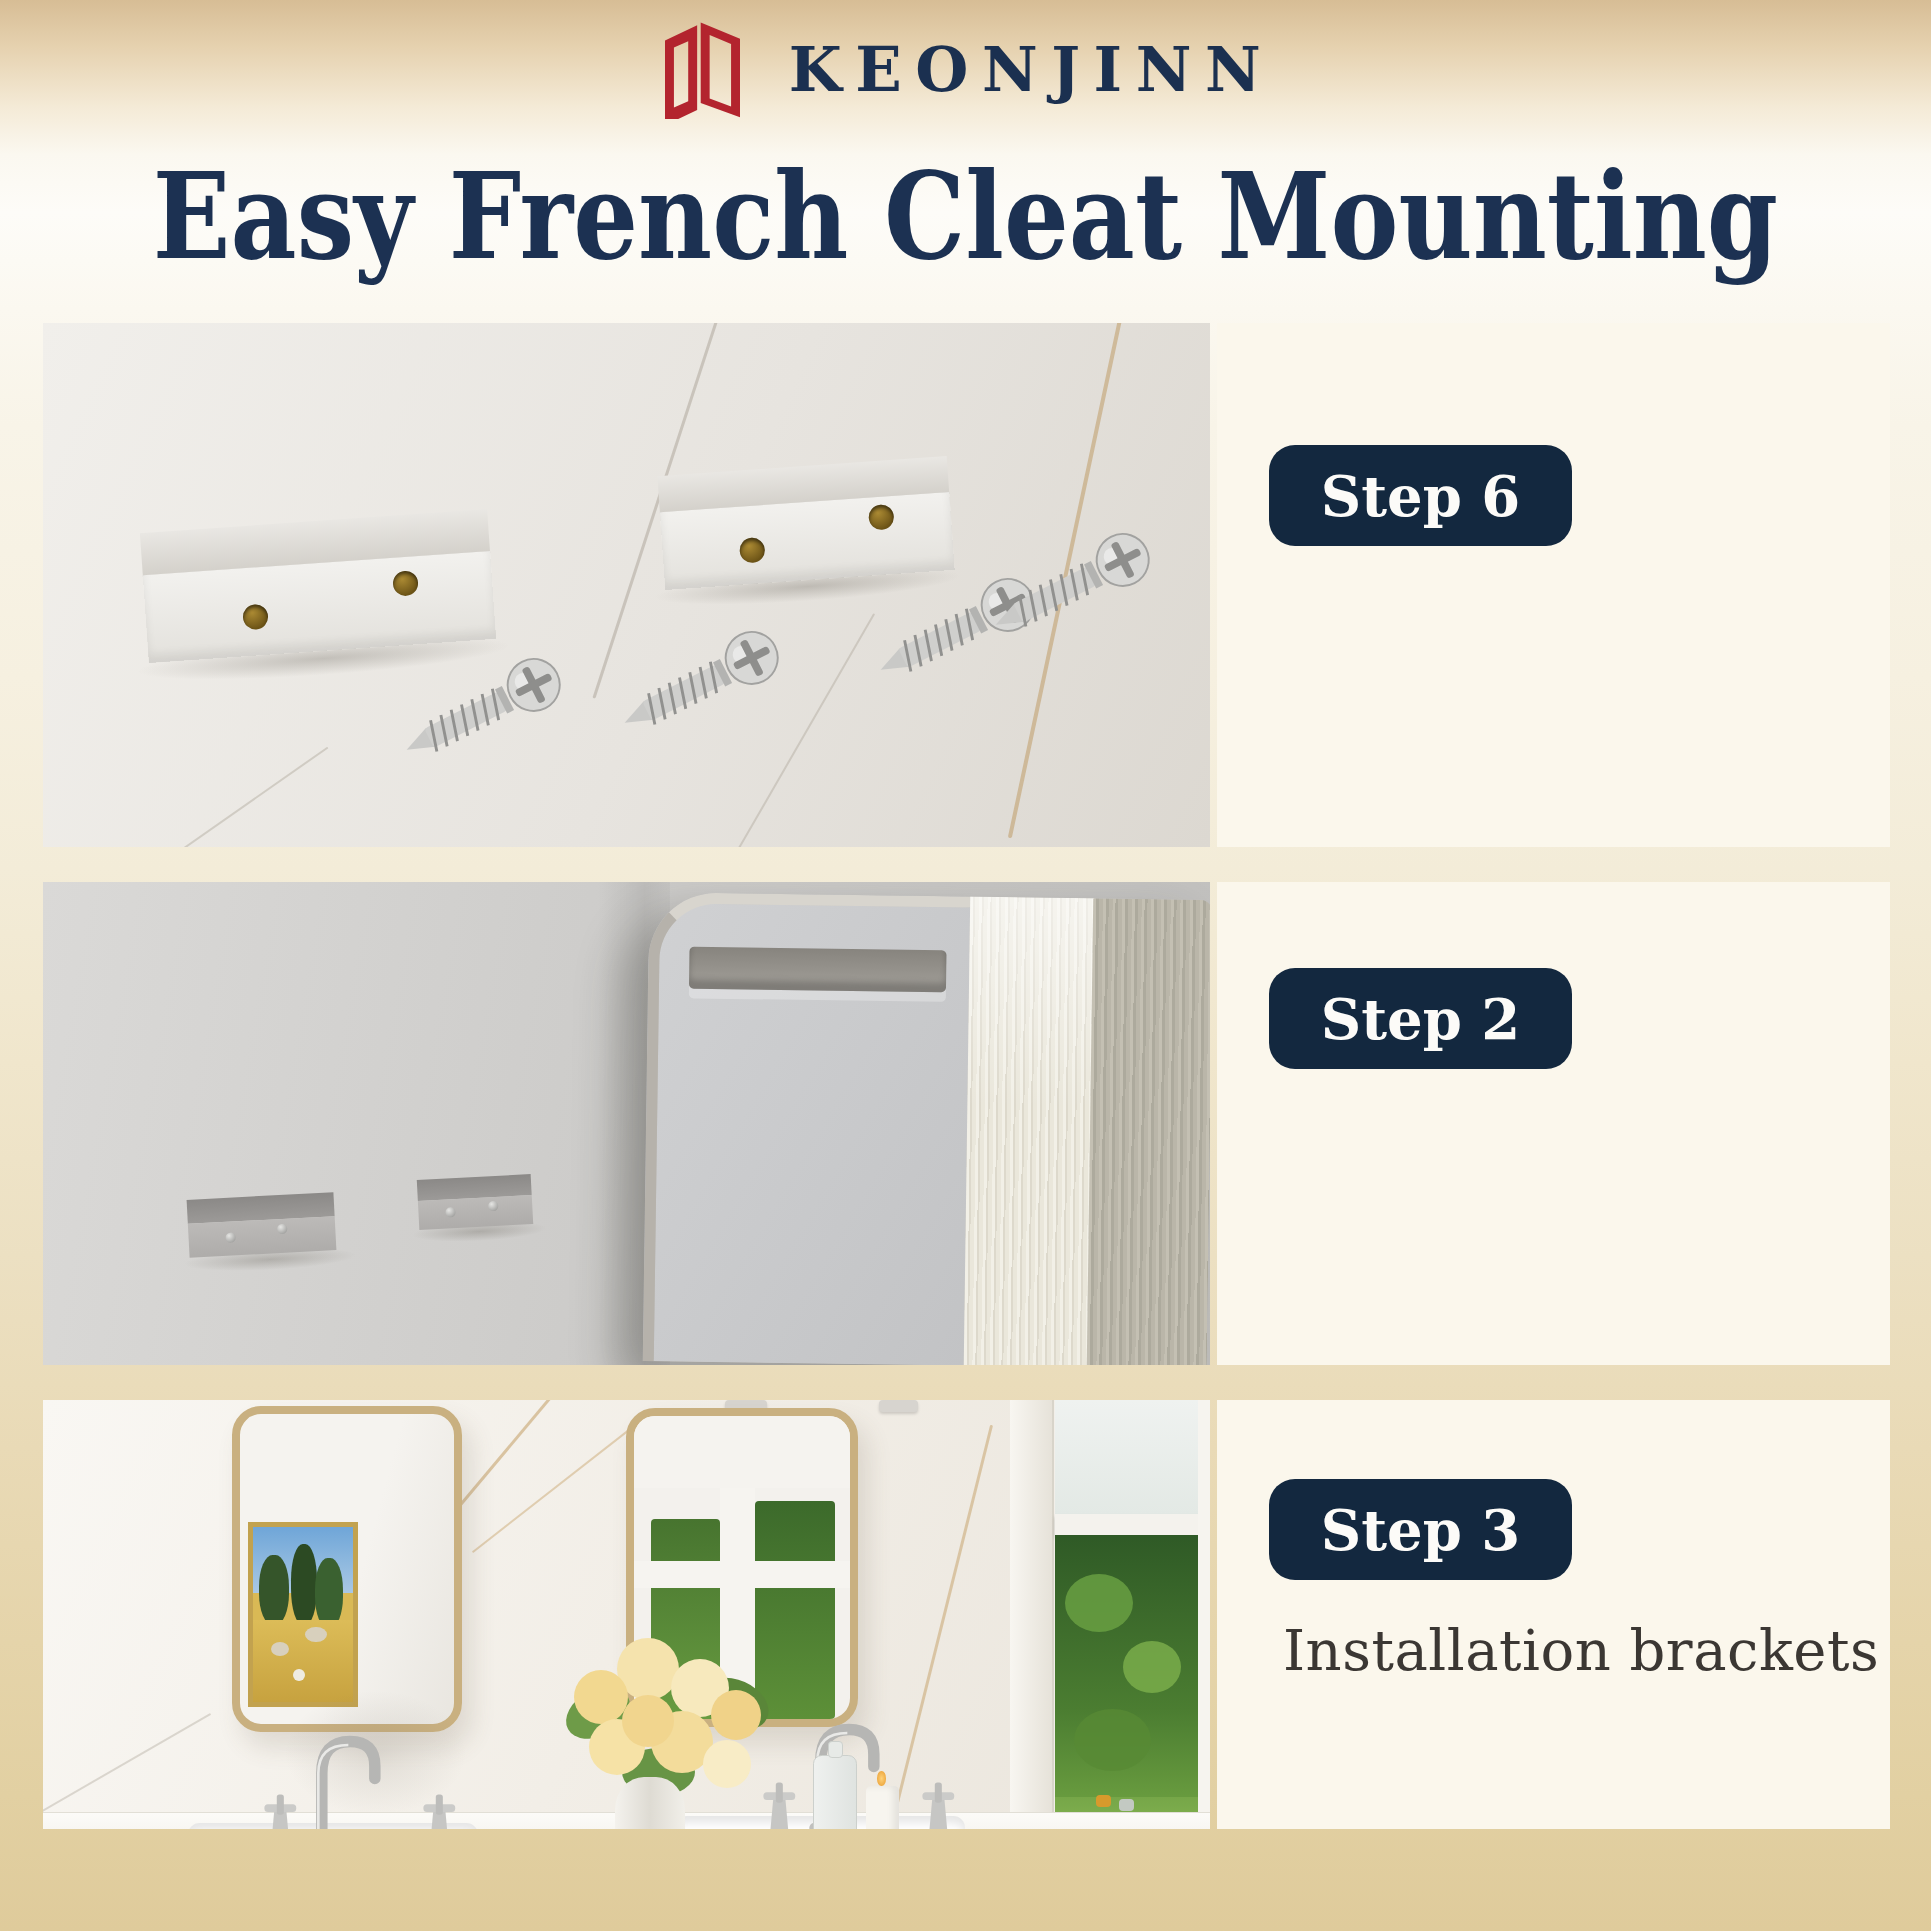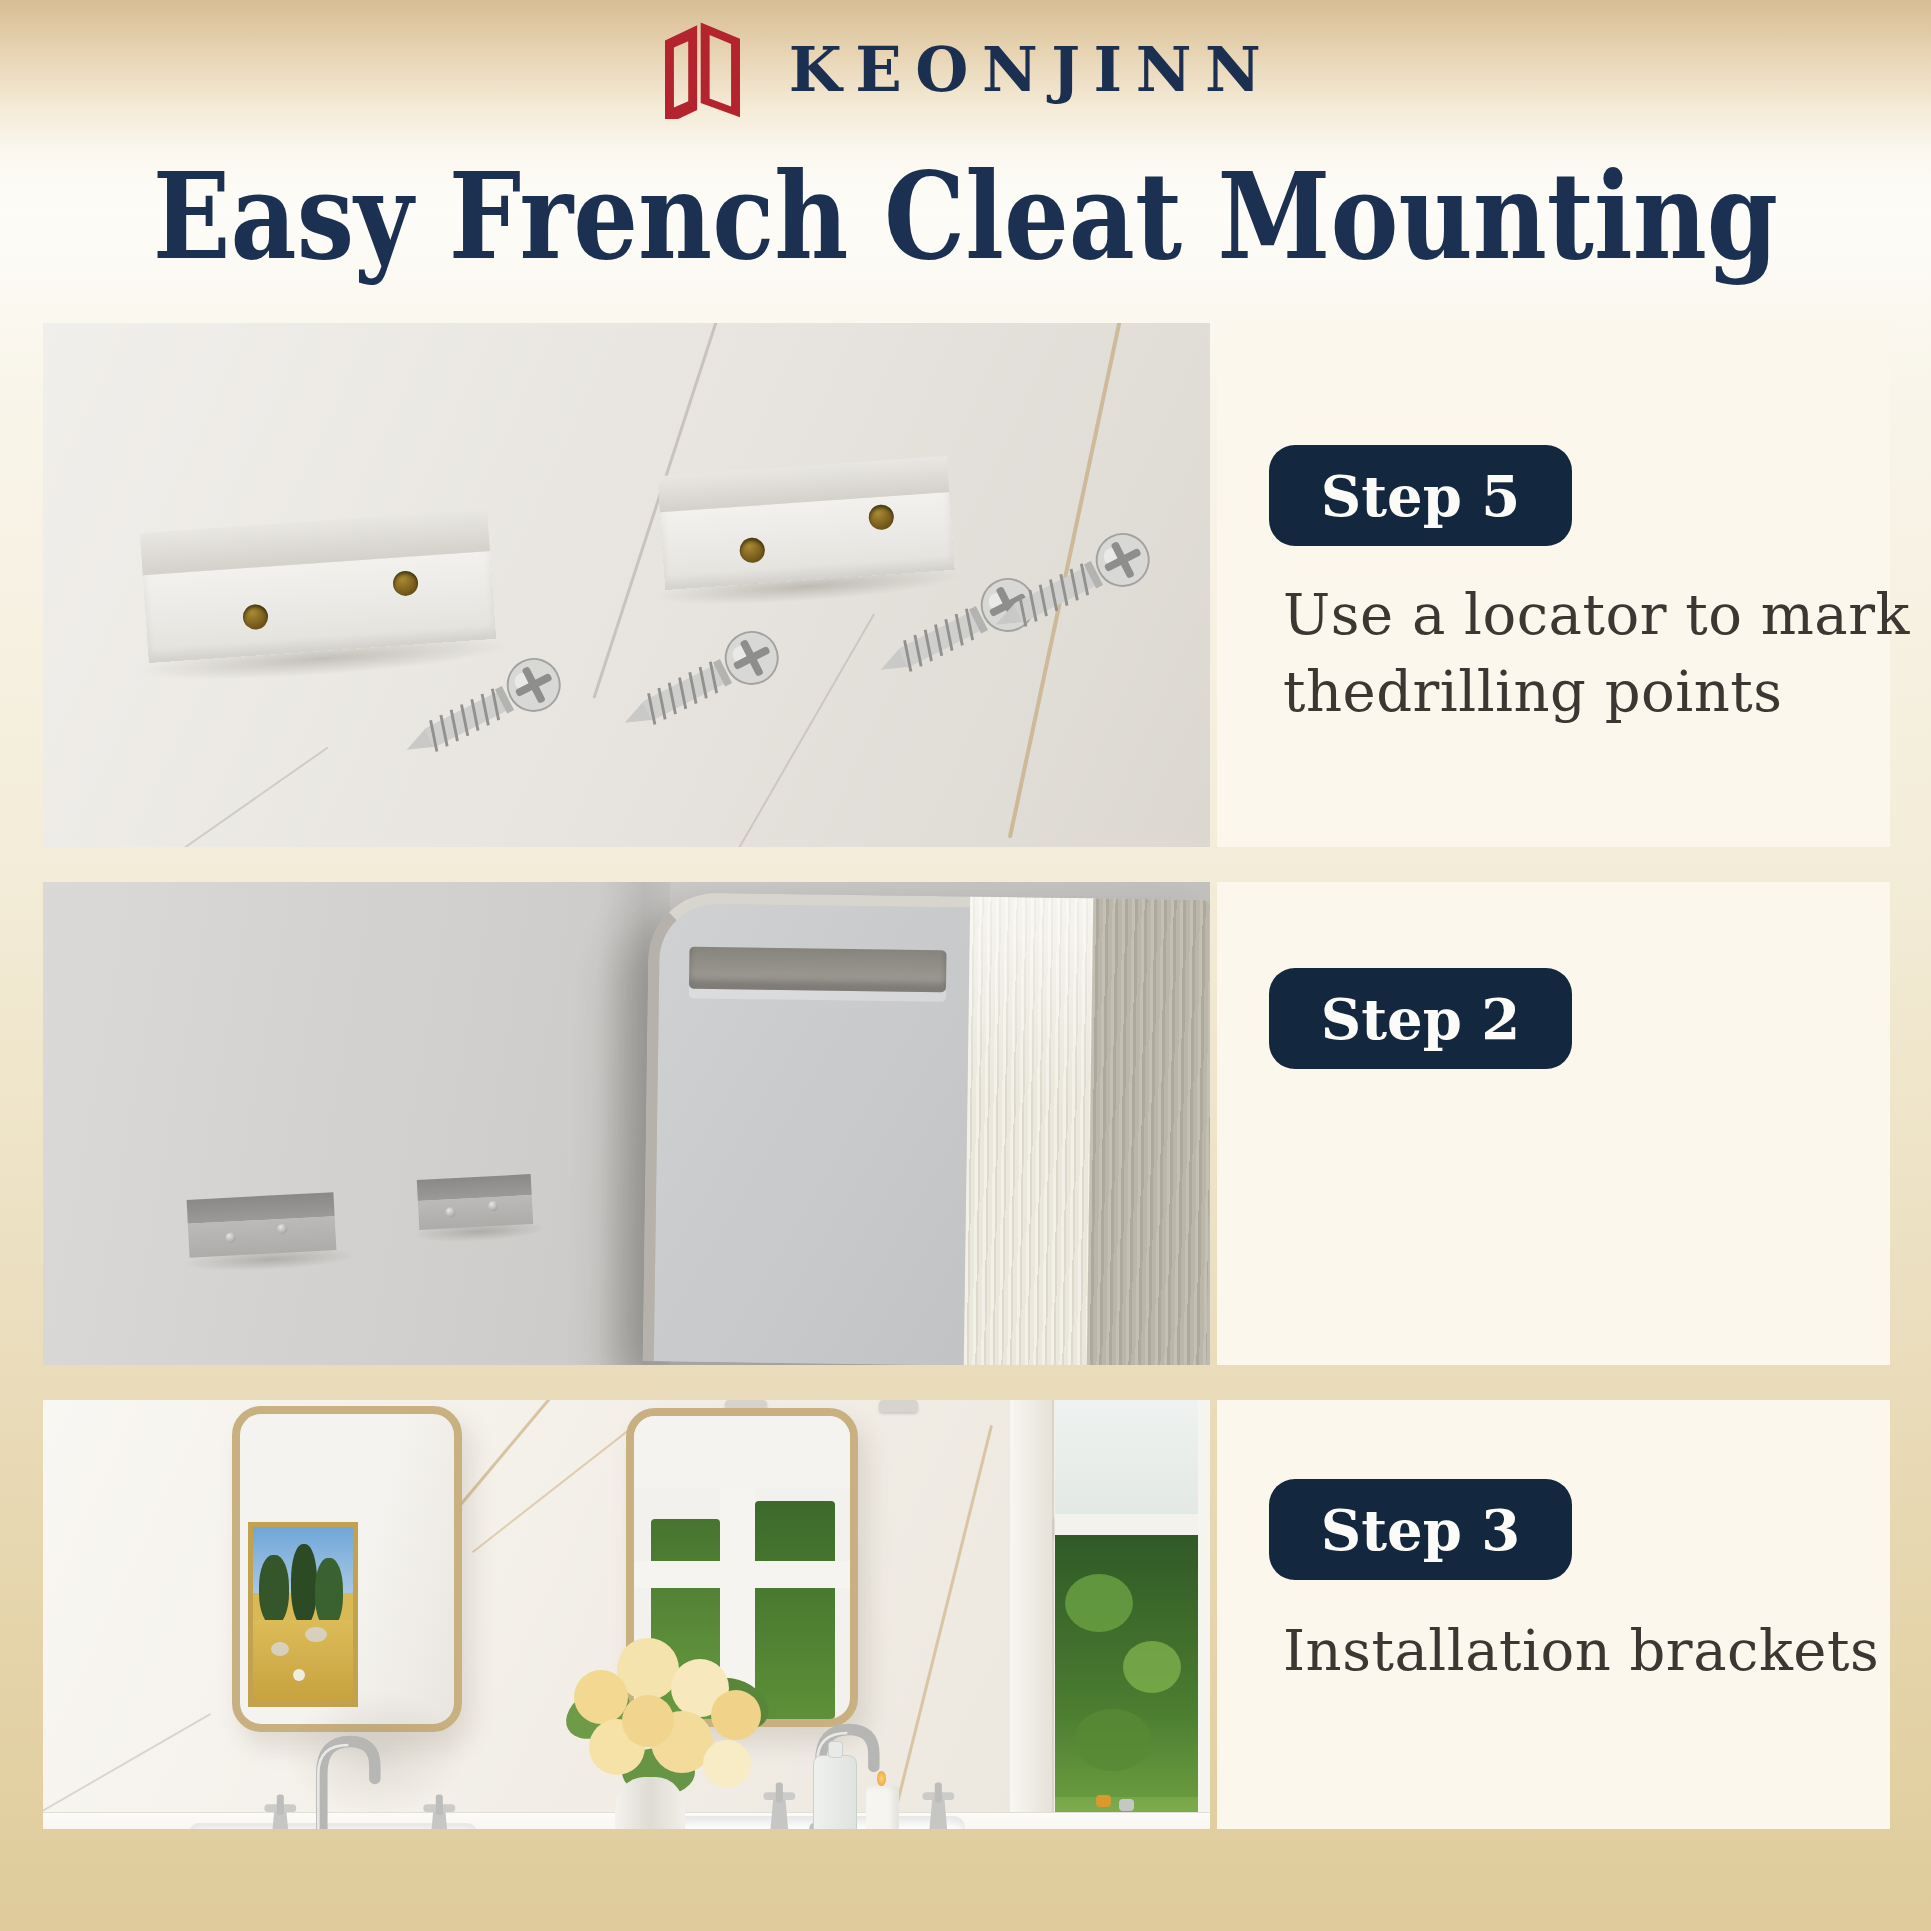--- a/index.html
+++ b/index.html
@@ -175,23 +175,21 @@
         </svg>
       </div>
     <div class="screw" style="left:941px;top:230px;">
         <svg viewBox="0 0 190 64" width="183" height="62">
           <use href="#sym-screw"></use>
         </svg>
       </div>
   </div>
 
   <div class="panel" id="panel1">
-    <div class="badge">Step 5</div>
-    <div class="desc">Use a locator to mark
-thedrilling points</div>
+    <div class="badge">Step 6</div>
   </div>
 
   <div class="photo" id="photo2">
     <div class="corner-sh"></div>
 
     <div class="cleat-sh" style="left:140px;top:367px;width:174px;height:21px;transform:rotate(-3deg);"></div>
     <div class="cleat2" style="left:145px;top:314px;width:147px;height:58px;transform:rotate(-3deg);">
       <div class="lip2"></div>
       <div class="face2"></div>
       <div class="mini-screw" style="left:37px;top:35px;"></div>

